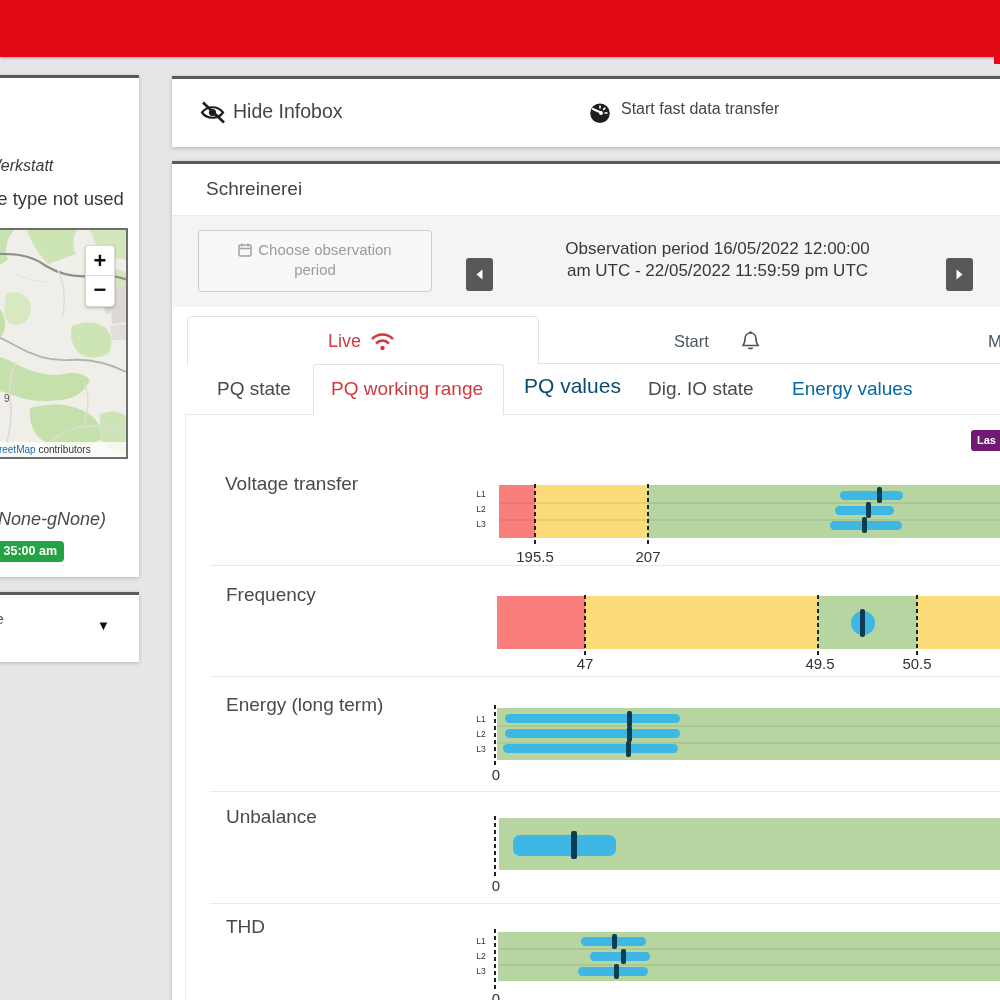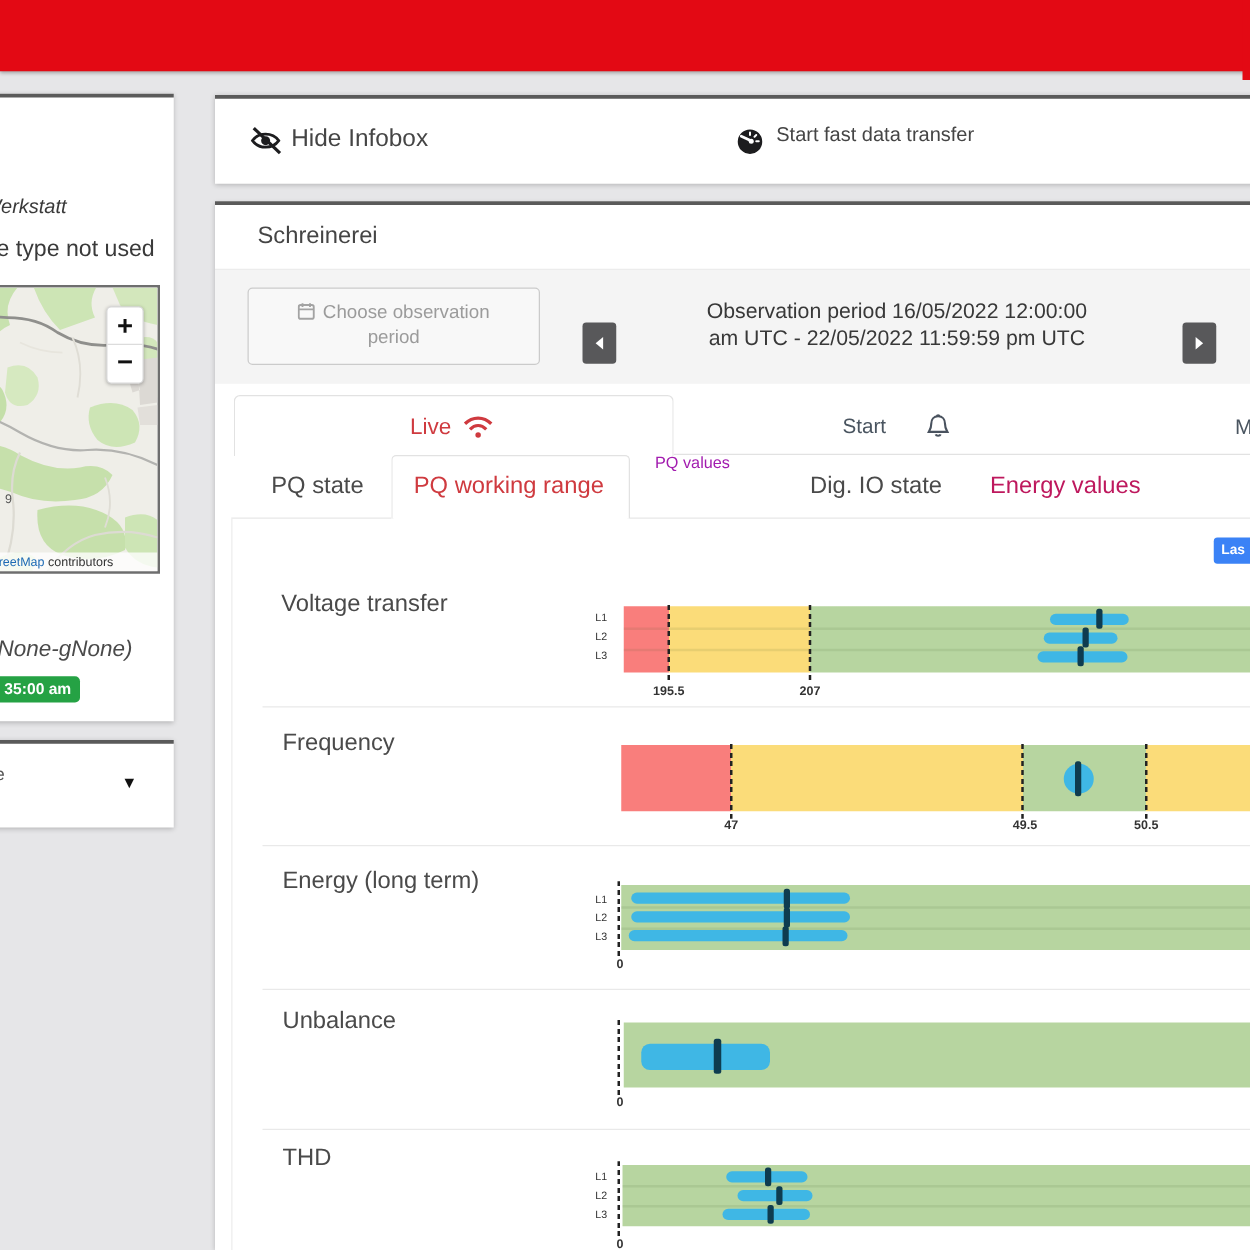--- a/index.html
+++ b/index.html
@@ -8,21 +8,21 @@
   .abs { position:absolute; }
   .card { position:absolute; background:#fff; border-top:3px solid #5a5a5a;
     box-shadow:0 1px 4px rgba(0,0,0,.22); }
   .pill { position:absolute; background:#3fb7e5; border-radius:5px; }
   .tick { position:absolute; background:#0e3c50; border-radius:2px; }
   .dash { position:absolute; width:2px;
     background-image:repeating-linear-gradient(to bottom,#222 0 4px,transparent 4px 7px); }
   .sep { position:absolute; left:210px; width:790px; height:1px; background:#e9e9e9; }
   .ctitle { position:absolute; font-size:19px; color:#4a4a4a; }
   .llab { position:absolute; font-size:8.5px; color:#333; width:22px; text-align:center; }
-  .numlab { position:absolute; font-size:10px; color:#333; text-align:center;font-weight:bold; }
+  .numlab { position:absolute; font-size:15px; color:#333; text-align:center; }
   .navbtn { position:absolute; width:27px; height:33px; background:#58585a; border-radius:3px;
     display:flex; align-items:center; justify-content:center; }
 </style>
 </head>
 <body>
 
 <div class="abs" style="left:0;top:0;width:1000px;height:57px;background:#e30914;box-shadow:0 1px 3px rgba(0,0,0,.3);"></div>
 
 <div class="abs" style="left:994px;top:0;width:6px;height:64px;background:#e30914;"></div>
 
@@ -125,26 +125,26 @@
   <path d="M7.5 16.5 C8 18 11 18 11.5 16.5" fill="none" stroke="#49525e" stroke-width="1.7"></path>
   <path d="M8.5 2 C8.5 0.8, 10.5 0.8, 10.5 2" fill="none" stroke="#49525e" stroke-width="1.5"></path>
 </svg>
 <div class="abs" style="left:988px;top:332px;font-size:17px;color:#4a5560;">Mea</div>
 
 <div class="abs" style="left:185px;top:414px;width:128px;height:1px;background:#e8e8e8;"></div>
 <div class="abs" style="left:504px;top:414px;width:496px;height:1px;background:#e8e8e8;"></div>
 <div class="abs" style="left:313px;top:364px;width:191px;height:51px;background:#fff;border:1px solid #e2e2e2;border-bottom:none;border-radius:4px 4px 0 0;"></div>
 <div class="abs" style="left:217px;top:378px;font-size:19px;color:#4a4a4a;">PQ state</div>
 <div class="abs" style="left:331px;top:378px;font-size:19px;color:#cf3a3f;">PQ working range</div>
-<div class="abs" style="left:524px;top:362px;font-size:13px;color:#a21caf;">PQ values</div>
+<div class="abs" style="left:524px;top:374px;font-size:21px;color:#0c4a6e;">PQ values</div>
 <div class="abs" style="left:648px;top:378px;font-size:19px;color:#4a4a4a;">Dig. IO state</div>
-<div class="abs" style="left:792px;top:378px;font-size:19px;color:#be185d;">Energy values</div>
+<div class="abs" style="left:792px;top:378px;font-size:19px;color:#0369a1;">Energy values</div>
 <div class="abs" style="left:185px;top:415px;width:1px;height:585px;background:#ededed;"></div>
 
-<div class="abs" style="left:971px;top:430px;width:29px;height:21px;background:#3b82f6;border-radius:3px 0 0 3px;color:#fff;font-size:11px;font-weight:bold;line-height:21px;padding-left:6px;">Las</div>
+<div class="abs" style="left:971px;top:430px;width:29px;height:21px;background:#701a75;border-radius:3px 0 0 3px;color:#fff;font-size:11px;font-weight:bold;line-height:21px;padding-left:6px;">Las</div>
 
 <div class="ctitle" style="left:225px;top:473px;">Voltage transfer</div>
 <div class="llab" style="left:470px;top:489px;">L1</div>
 <div class="llab" style="left:470px;top:504px;">L2</div>
 <div class="llab" style="left:470px;top:519px;">L3</div>
 <div class="abs" style="left:499px;top:485px;width:501px;height:53px;background:linear-gradient(to right,#f97e7c 0,#f97e7c 36px,#fbdc79 36px,#fbdc79 149px,#b7d5a0 149px);"></div>
 <div class="abs" style="left:499px;top:502px;width:501px;height:2px;background:rgba(60,90,40,.10);"></div>
 <div class="abs" style="left:499px;top:519px;width:501px;height:2px;background:rgba(60,90,40,.10);"></div>
 <div class="dash" style="left:534px;top:484px;height:62px;"></div>
 <div class="dash" style="left:647px;top:484px;height:62px;"></div>

